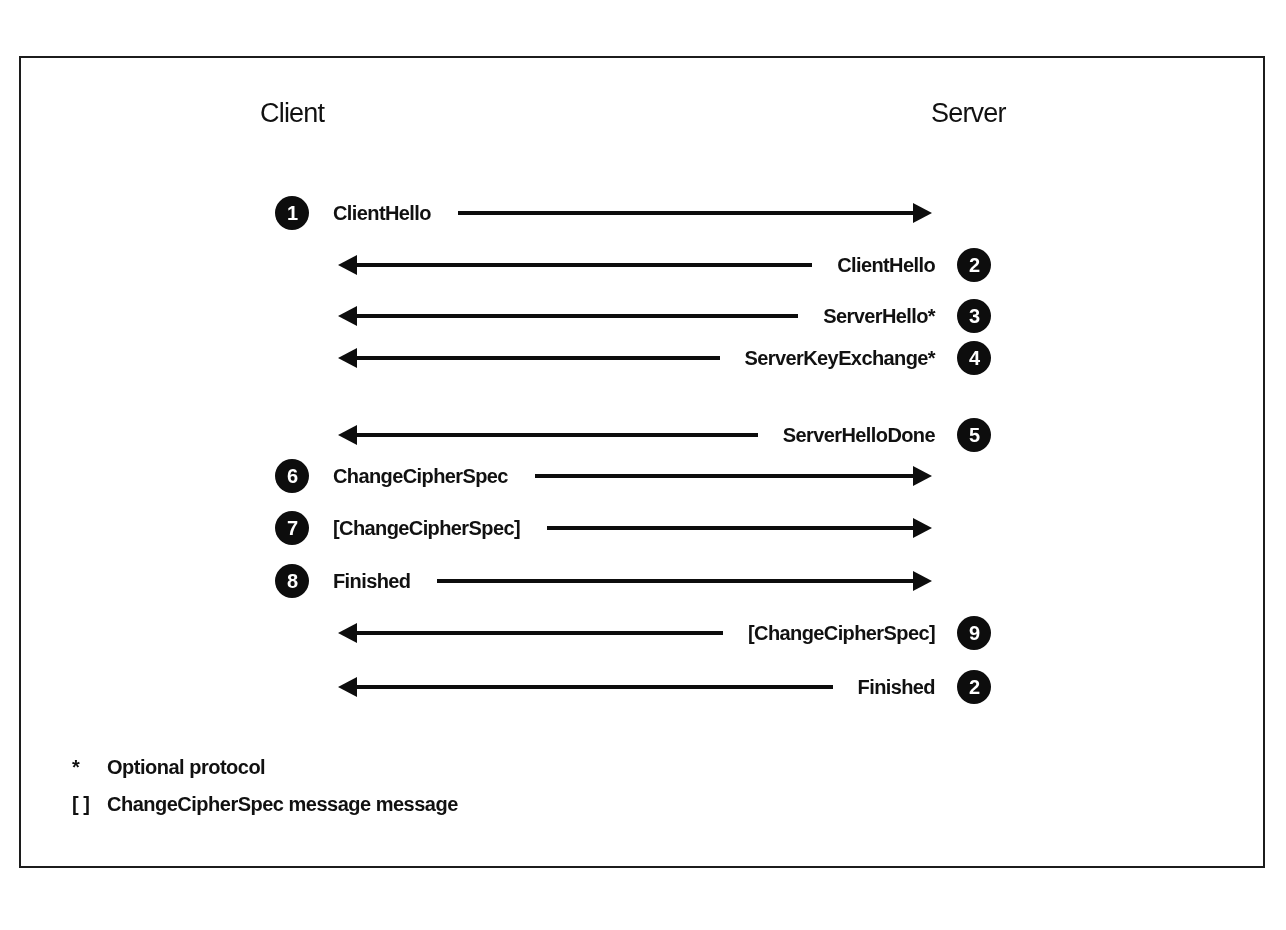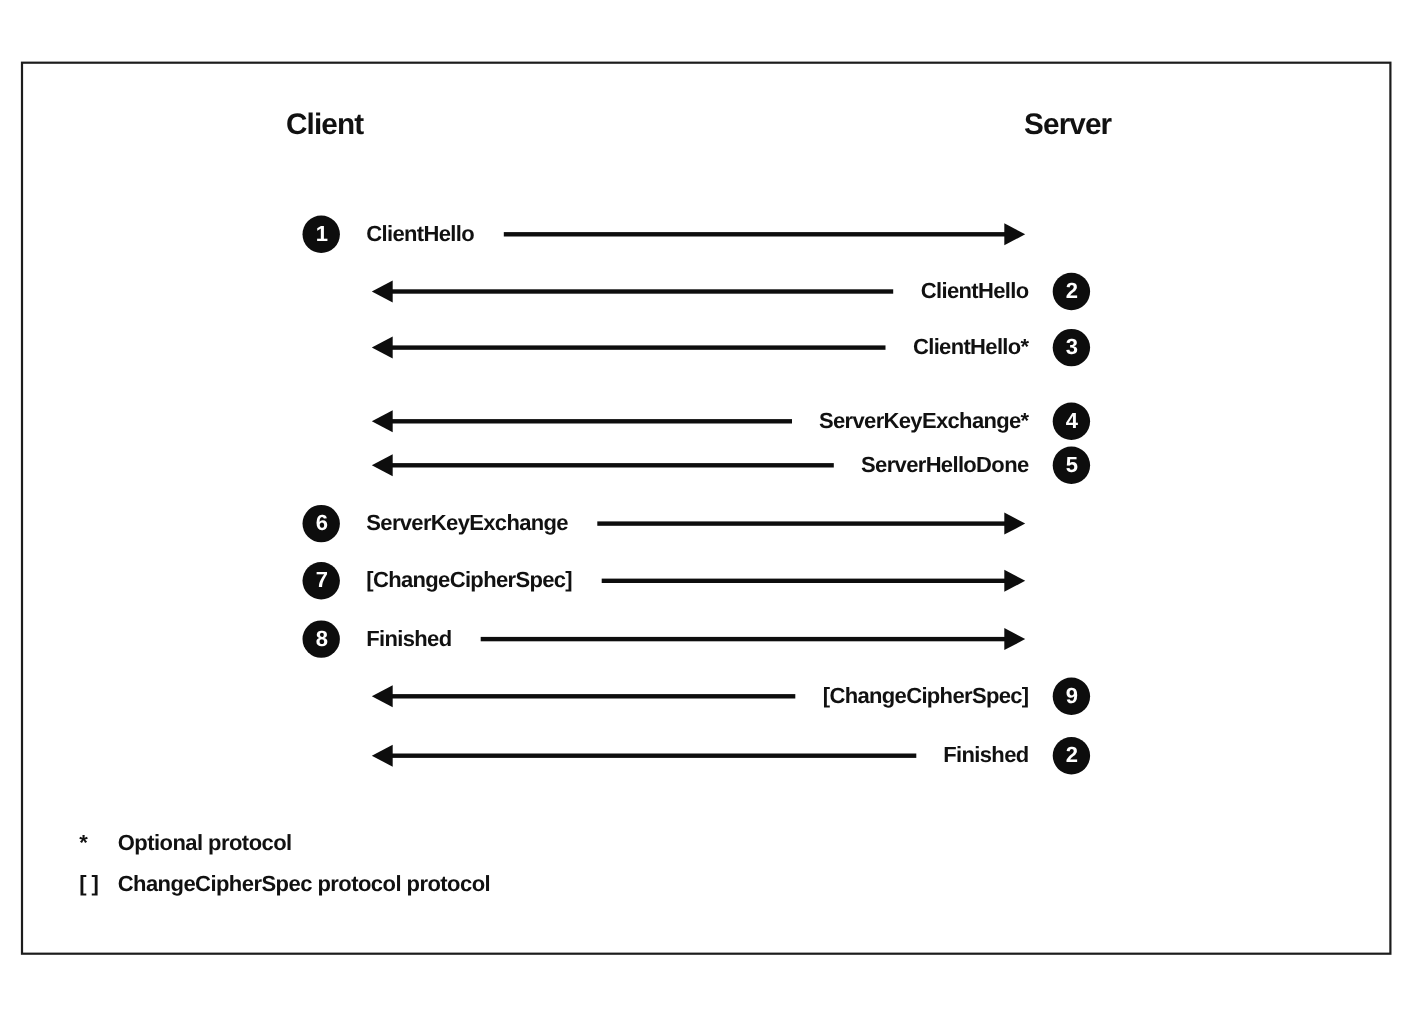--- a/index.html
+++ b/index.html
@@ -15,21 +15,21 @@
     position: absolute;
     left: 19px; top: 56px;
     width: 1246px; height: 812px;
     border: 2px solid #1c1c1c;
     background: #ffffff;
   }
   .actor {
     position: absolute;
     top: 98px;
     font-size: 27px;
-    font-weight: bold;
+    font-weight: normal;
     letter-spacing: -0.8px;
     white-space: nowrap;
   }
   .actor.client { left: 260px; }
   .actor.server { left: 931px; text-align: right; }
 
   .row {
     position: absolute;
     left: 275px;
     width: 716px;
@@ -122,39 +122,39 @@
 </div>
 
 <div class="row to-client" style="top:247px">
   <div class="arrow"></div>
   <div class="msg-label">ClientHello</div>
   <div class="badge">2</div>
 </div>
 
 <div class="row to-client" style="top:298px">
   <div class="arrow"></div>
-  <div class="msg-label">ClientHello*</div>
+  <div class="msg-label">ServerHello*</div>
   <div class="badge">3</div>
 </div>
 
-<div class="row to-client" style="top:365px">
+<div class="row to-client" style="top:340px">
   <div class="arrow"></div>
   <div class="msg-label">ServerKeyExchange*</div>
   <div class="badge">4</div>
 </div>
 
-<div class="row to-client" style="top:405px">
+<div class="row to-client" style="top:417px">
   <div class="arrow"></div>
   <div class="msg-label">ServerHelloDone</div>
   <div class="badge">5</div>
 </div>
 
 <div class="row to-server" style="top:458px">
   <div class="badge">6</div>
-  <div class="msg-label">ServerKeyExchange</div>
+  <div class="msg-label">ChangeCipherSpec</div>
   <div class="arrow"></div>
 </div>
 
 <div class="row to-server" style="top:510px">
   <div class="badge">7</div>
   <div class="msg-label">[ChangeCipherSpec]</div>
   <div class="arrow"></div>
 </div>
 
 <div class="row to-server" style="top:563px">
@@ -175,15 +175,15 @@
   <div class="badge">2</div>
 </div>
 
 <div class="legend">
   <div class="legend-row">
     <span class="legend-symbol">*</span>
     <span class="legend-text">Optional protocol</span>
   </div>
   <div class="legend-row">
     <span class="legend-symbol">[ ]</span>
-    <span class="legend-text">ChangeCipherSpec protocol protocol</span>
+    <span class="legend-text">ChangeCipherSpec message message</span>
   </div>
 </div>
 
 </body></html>

